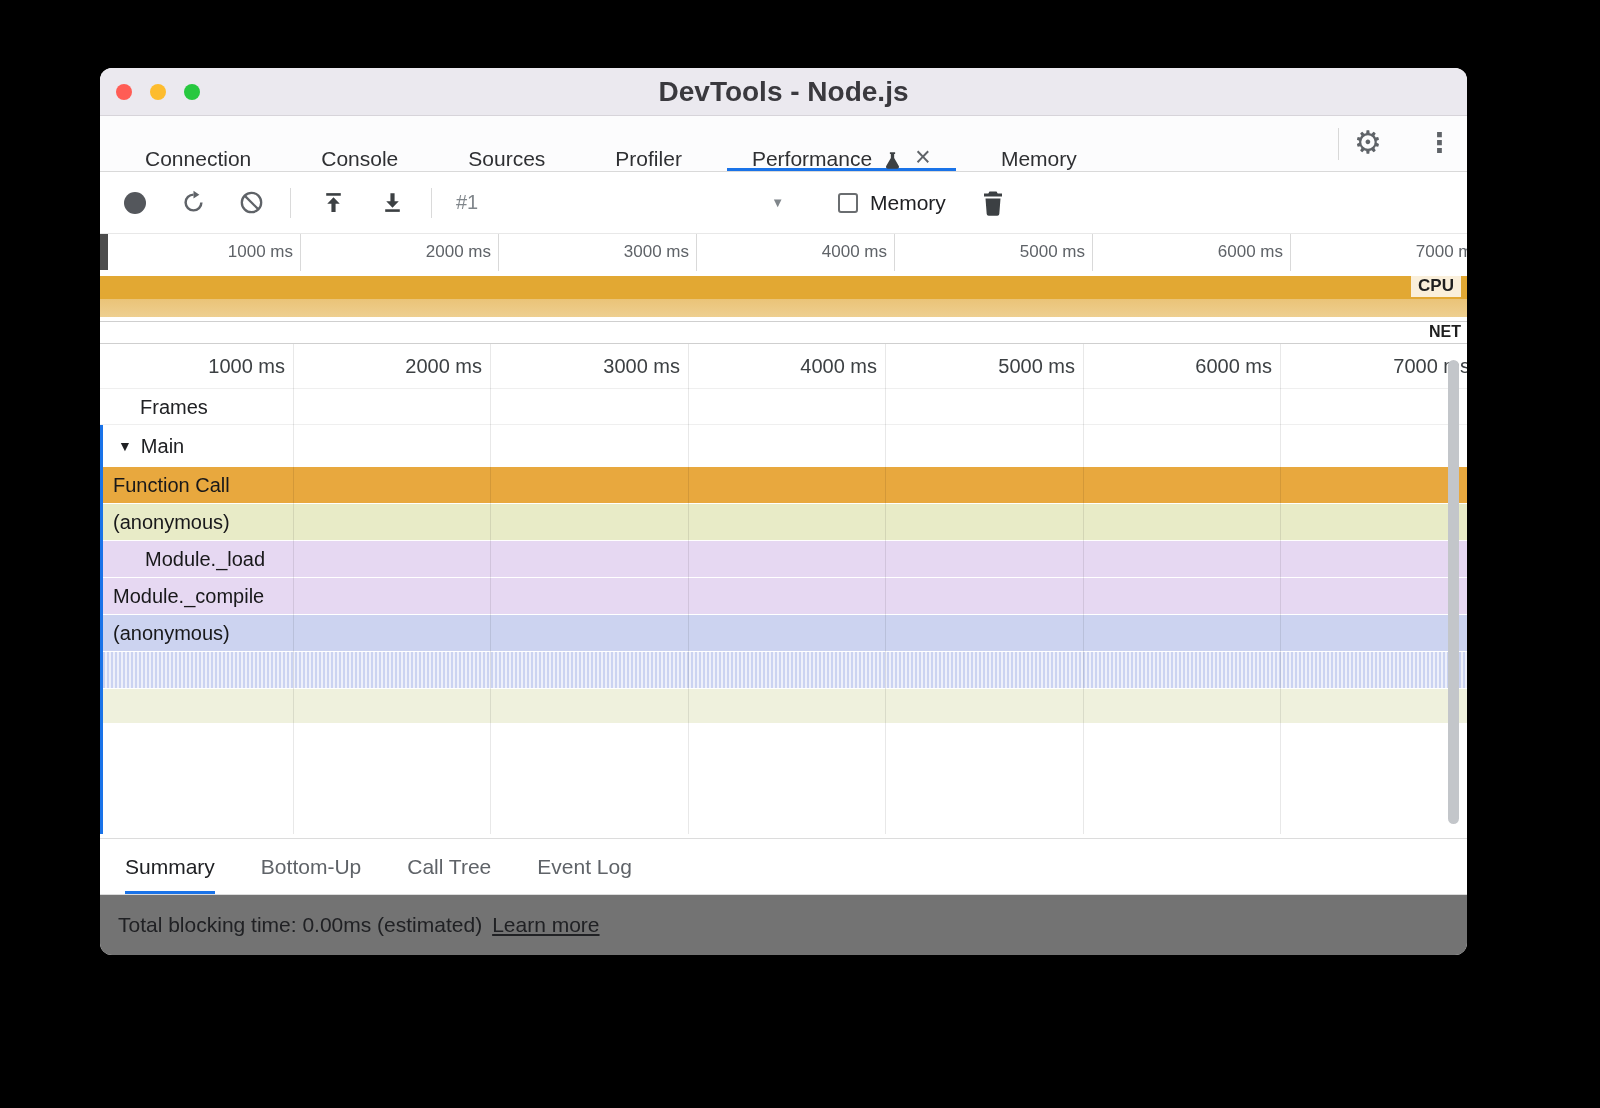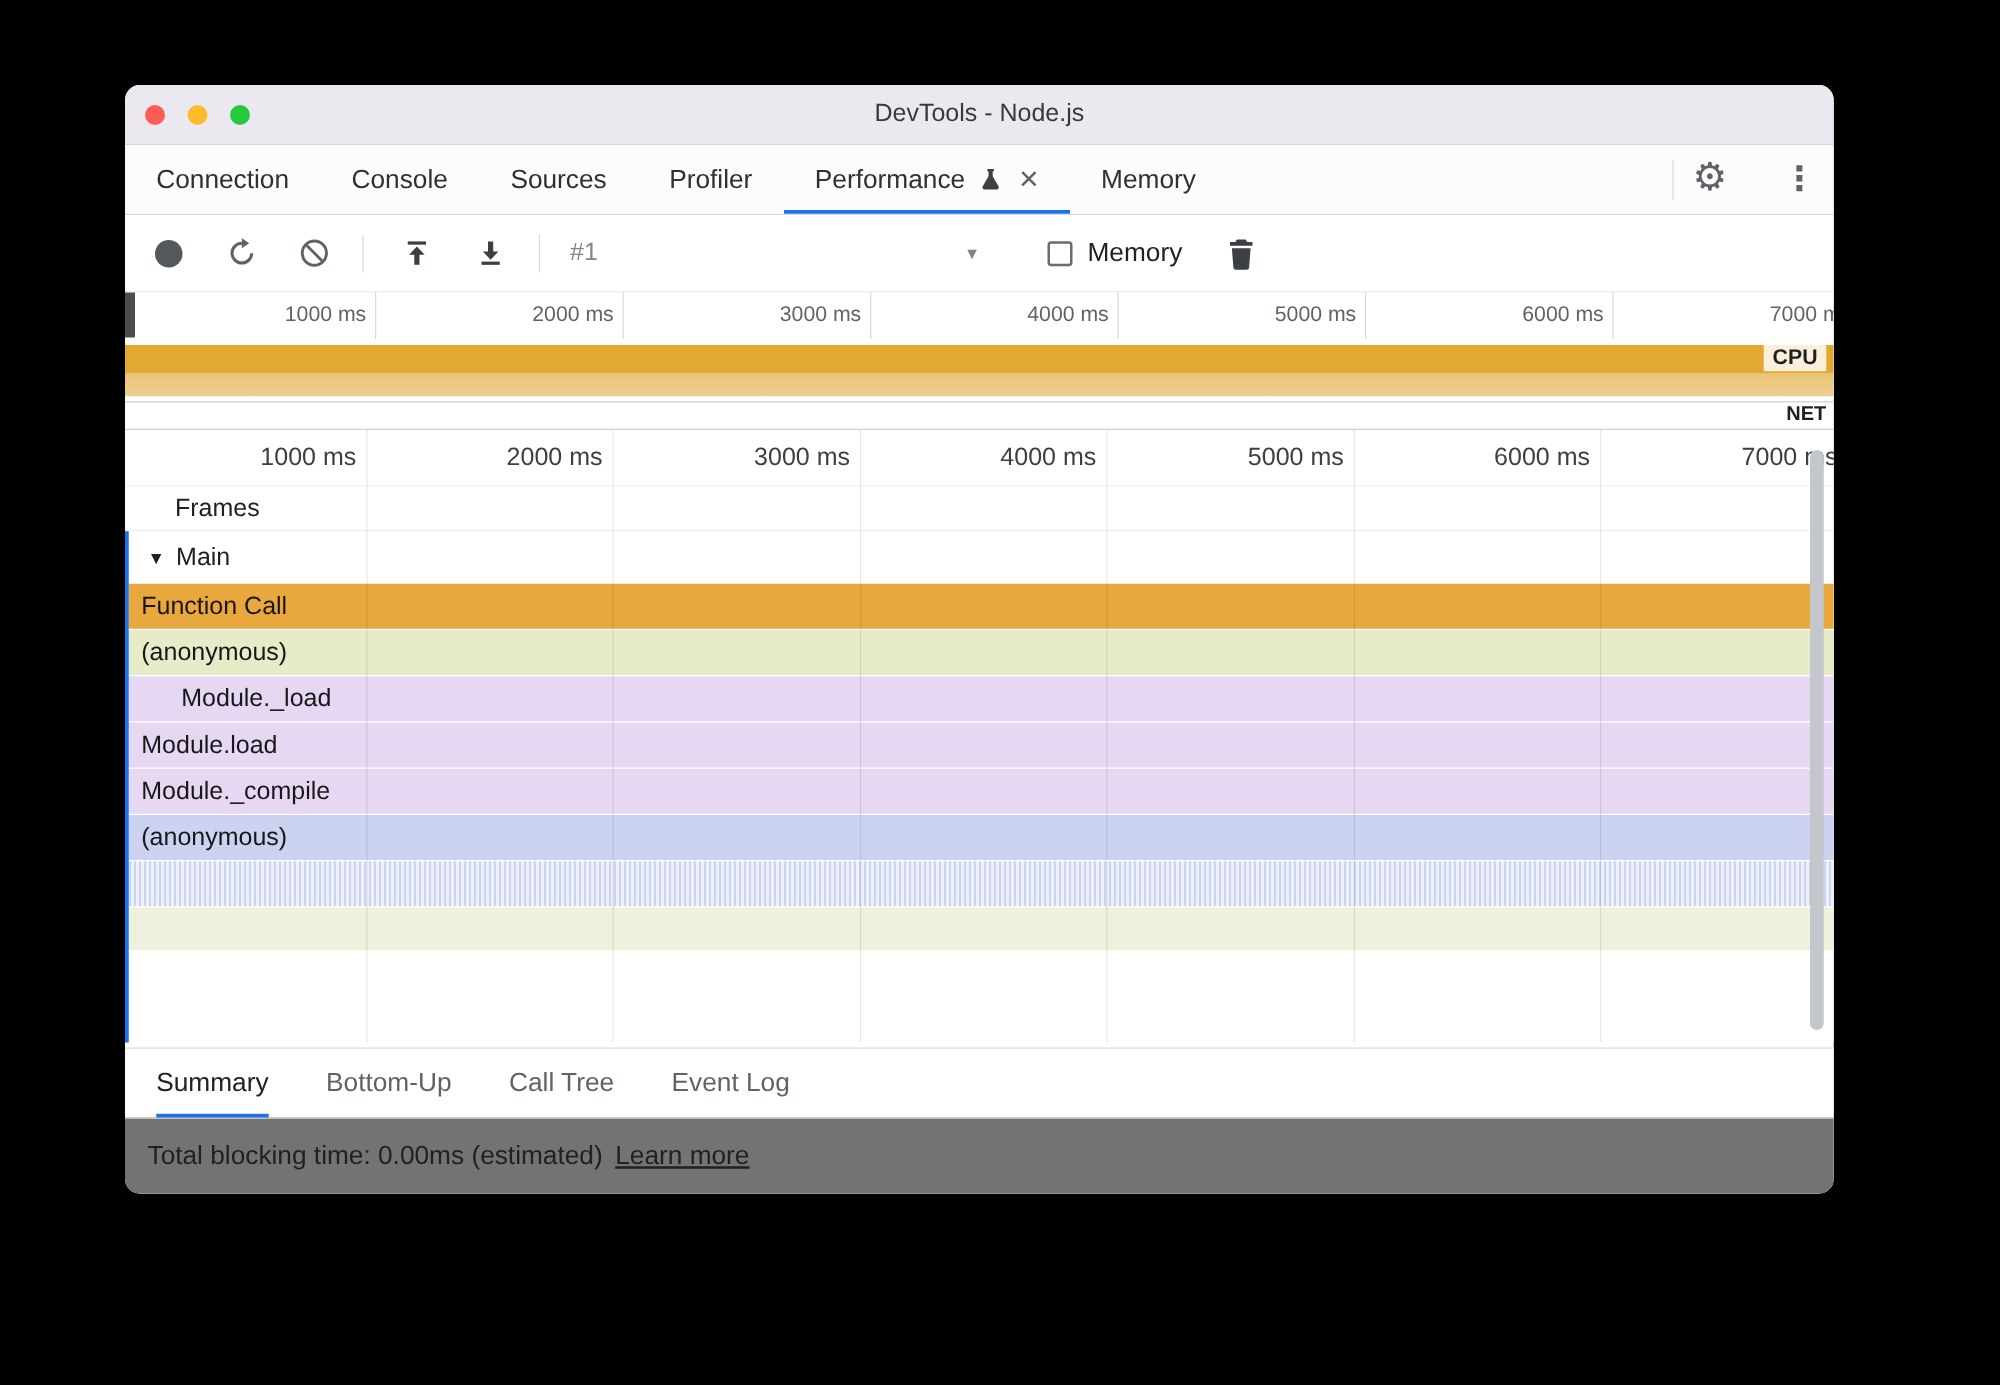--- a/index.html
+++ b/index.html
@@ -8,26 +8,26 @@
 
   .window { position:absolute; left:100px; top:68px; width:1367px; height:887px; background:#fff;
             border-radius:12px; overflow:hidden; box-shadow:0 24px 70px rgba(0,0,0,.55); }
 
   
   .titlebar { height:48px; background:#ebe9ef; border-bottom:1px solid #d7d4da; position:relative;
               display:flex; align-items:center; justify-content:center; }
   .traffic { position:absolute; left:16px; top:16px; display:flex; gap:18px; }
   .light { width:16px; height:16px; border-radius:50%; display:block; }
   .light.red { background:#ff5d55; } .light.yellow { background:#fdbc2e; } .light.green { background:#27c83f; }
-  .wtitle { font-size:20px; font-weight:normal; color:#3a393e; }
+  .wtitle { font-size:28px; font-weight:bold; color:#3a393e; }
 
   
   .tabbar { height:56px; background:#fcfcfd; border-bottom:1px solid #d9d9d9; display:flex;
             align-items:stretch; position:relative; }
-  .tab { display:flex; align-items:center; gap:10px; padding:0 25px; font-size:21px; color:#2f3033; }
+  .tab { display:flex; align-items:flex-end; gap:10px; padding:0 25px; font-size:21px; color:#2f3033;margin-left:20px; }
   .tab.active { box-shadow:inset 0 -3px 0 #1a73e8; }
   .closex { font-size:27px; color:#5f6368; line-height:1; margin-left:2px; }
   .flask { display:flex; align-items:center; }
   .vdiv { position:absolute; left:1238px; top:12px; width:1px; height:32px; background:#d8d8d8; }
   .gear { position:absolute; left:1254px; top:8px; font-size:31px; line-height:1.2; color:#5f6368; font-family:"DejaVu Sans",sans-serif; }
   .kebab { position:absolute; left:1326px; top:11px; font-size:27px; font-weight:bold; color:#5f6368; line-height:1.2; }
 
   
   .toolbar { height:62px; border-bottom:1px solid #e8e8e8; display:flex; align-items:center; background:#fff; }
   .rec { width:22px; height:22px; border-radius:50%; background:#54575c; margin-left:24px; }
@@ -210,21 +210,20 @@
     </div>
     <div class="frames-row">Frames</div>
     <div class="main-row">
       <span class="disc">▼</span>
       <span>Main</span>
     </div>
     <div class="bars">
       <div class="bar" style="background-color: rgb(232, 168, 62);">Function Call</div>
       <div class="bar" style="background-color: rgb(232, 235, 199);">(anonymous)</div>
       <div class="bar" style="background-color: rgb(230, 216, 242); padding-left: 42px;">Module._load</div>
-      <div class="bar" style="background-color: rgb(230, 216, 242);">Module.load</div>
       <div class="bar" style="background-color: rgb(230, 216, 242);">Module._compile</div>
       <div class="bar" style="background-color: rgb(204, 211, 240);">(anonymous)</div>
       <div class="bar" style="background: repeating-linear-gradient(to right, rgb(203, 211, 241) 0px, rgb(203, 211, 241) 2px, rgb(238, 240, 250) 2px, rgb(238, 240, 250) 4px);"></div>
       <div class="bar greenband" style="background-color: rgb(239, 241, 221);"></div>
     </div>
     <div class="glines">
       <span class="gl" style="left:193px"></span>
       <span class="gl" style="left:390px"></span>
       <span class="gl" style="left:588px"></span>
       <span class="gl" style="left:785px"></span>

